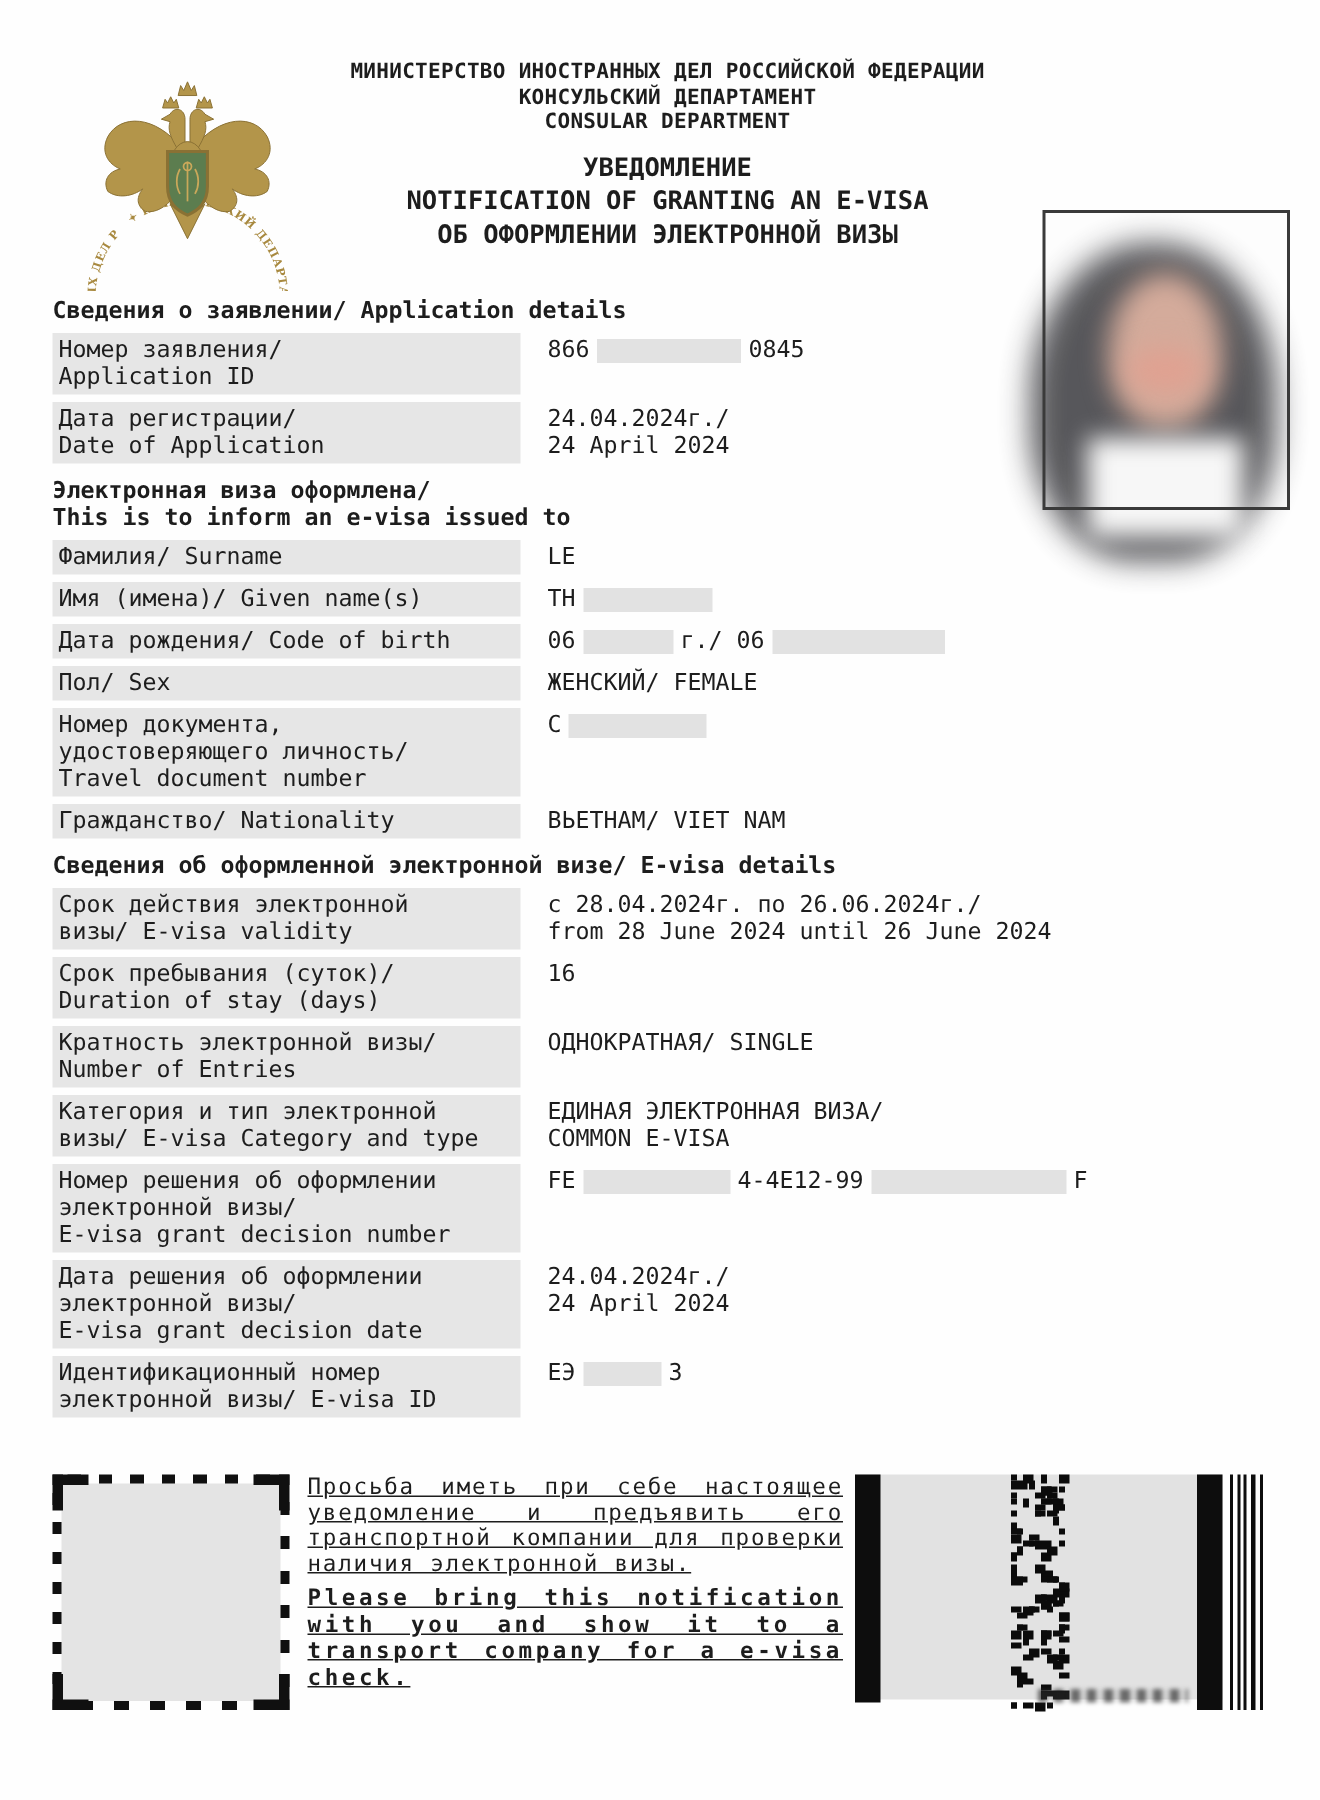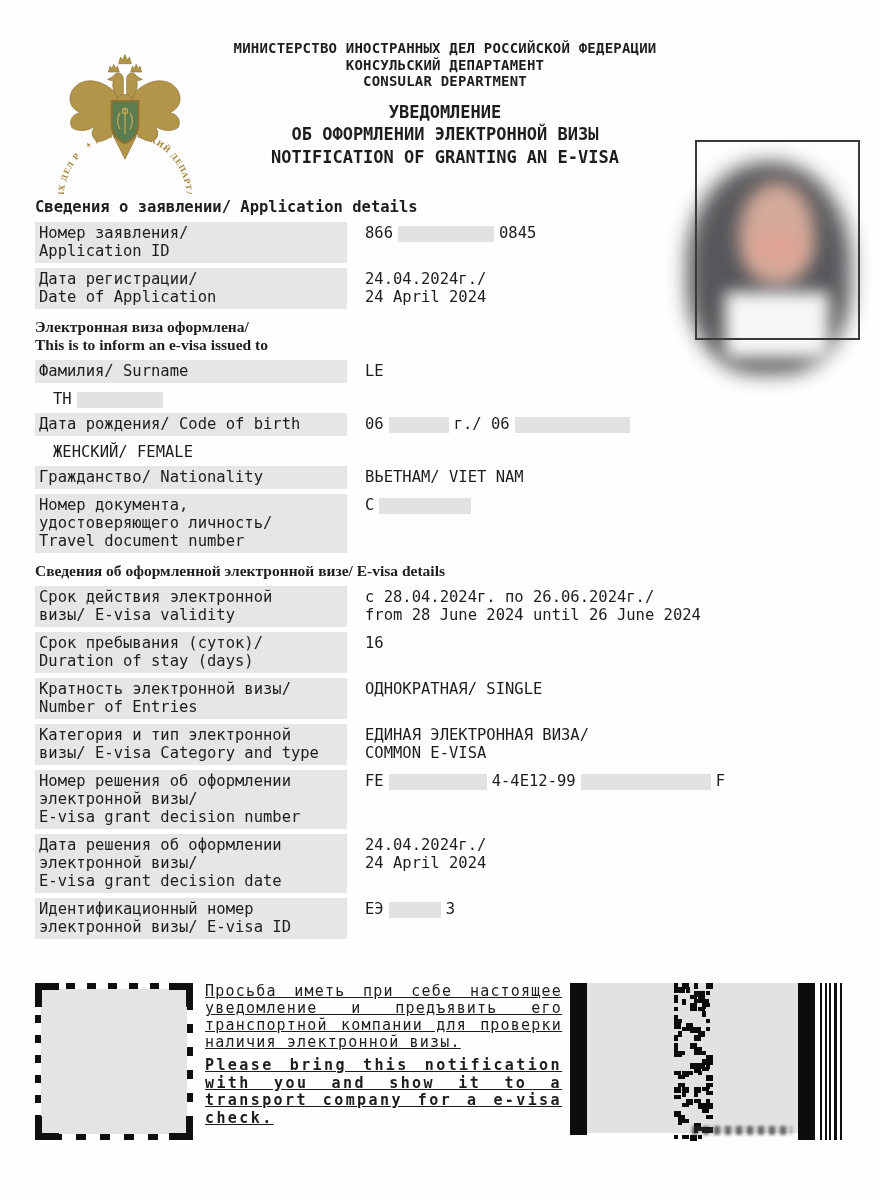--- a/index.html
+++ b/index.html
@@ -22,21 +22,21 @@
   .p-face{position:absolute; left:44px; top:42px; width:76px; height:104px;
           background:#d4ab9b; border-radius:50% 50% 46% 46%; filter:blur(9px);}
   .p-blush{position:absolute; left:56px; top:92px; width:52px; height:30px;
           background:#e0a191; border-radius:50%; filter:blur(9px);}
   .p-shirt{position:absolute; left:30px; top:152px; width:104px; height:66px;
           background:#f7f7f7; filter:blur(8px);}
   .photo-frame{position:absolute; inset:0; border:2px solid #3a3a3a;}
   
   .content{position:absolute; left:35px; top:198px; width:810px;}
   h2{font-size:15.5px; line-height:18px; font-weight:bold; margin:0 0 6px 0; white-space:pre-line;}
-  h2.gap-top{margin-top:9px;font-family:Liberation Serif, serif;}
+  h2.gap-top{margin-top:9px;}
   .rows{margin:0 0 2px 0;}
   .row{display:flex; align-items:flex-start; margin-bottom:5px;}
   .row-label{
     box-sizing:border-box; width:312px; flex:0 0 312px;
     background:var(--label-bg,#e6e6e6);
     font-size:15.5px; line-height:18px; padding:2px 6px 3px 4px; white-space:pre-line;
   }
   .row-value{margin-left:18px; font-size:15.5px; line-height:18px; padding-top:2px;}
   .vline{white-space:pre;}
   .redact{display:inline-block; height:16px; background:var(--redaction-bg,#e2e2e2);
@@ -111,22 +111,22 @@
   </svg>
 
   <div class="header-text">
     <div class="ministry">
       <div>МИНИСТЕРСТВО ИНОСТРАННЫХ ДЕЛ РОССИЙСКОЙ ФЕДЕРАЦИИ</div>
       <div>КОНСУЛЬСКИЙ ДЕПАРТАМЕНТ</div>
       <div>CONSULAR DEPARTMENT</div>
     </div>
     <div class="doc-title">
       <div>УВЕДОМЛЕНИЕ</div>
+      <div>NOTIFICATION OF GRANTING AN E-VISA</div>
       <div>ОБ ОФОРМЛЕНИИ ЭЛЕКТРОННОЙ ВИЗЫ</div>
-      <div>NOTIFICATION OF GRANTING AN E-VISA</div>
     </div>
   </div>
 
   <div class="photo-wrap">
     <div class="photo-bg"></div>
     <div class="p-hair"></div>
     <div class="p-face"></div>
     <div class="p-blush"></div>
     <div class="p-shirt"></div>
     <div class="photo-frame"></div>
@@ -157,51 +157,53 @@
 This is to inform an e-visa issued to</h2>
     <div class="rows" id="rows-person">
   <div class="row">
     <div class="row-label">Фамилия/ Surname</div>
     <div class="row-value">
             <div class="vline"><span>LE</span></div>
           </div>
   </div>
 
   <div class="row">
+    <div class="row-label">Имя (имена)/ Given name(s)</div>
     <div class="row-value">
             <div class="vline"><span>TH</span><span class="redact" style="width: 86px;"></span></div>
           </div>
   </div>
 
   <div class="row">
     <div class="row-label">Дата рождения/ Code of birth</div>
     <div class="row-value">
             <div class="vline"><span>06</span><span class="redact" style="width: 60px;"></span><span>г./ 06</span><span class="redact" style="width: 115px;"></span></div>
           </div>
   </div>
 
   <div class="row">
+    <div class="row-label">Пол/ Sex</div>
     <div class="row-value">
             <div class="vline"><span>ЖЕНСКИЙ/ FEMALE</span></div>
-          </div>
-  </div>
-
-  <div class="row">
-    <div class="row-label">Гражданство/ Nationality</div>
-    <div class="row-value">
-            <div class="vline"><span>ВЬЕТНАМ/ VIET NAM</span></div>
           </div>
   </div>
 
   <div class="row">
     <div class="row-label">Номер документа,
 удостоверяющего личность/
 Travel document number</div>
     <div class="row-value">
             <div class="vline"><span>C</span><span class="redact" style="width: 92px;"></span></div>
+          </div>
+  </div>
+
+  <div class="row">
+    <div class="row-label">Гражданство/ Nationality</div>
+    <div class="row-value">
+            <div class="vline"><span>ВЬЕТНАМ/ VIET NAM</span></div>
           </div>
   </div>
 </div>
 
     <h2 class="gap-top">Сведения об оформленной электронной визе/ E-visa details</h2>
     <div class="rows" id="rows-evisa">
   <div class="row">
     <div class="row-label">Срок действия электронной
 визы/ E-visa validity</div>
     <div class="row-value">

